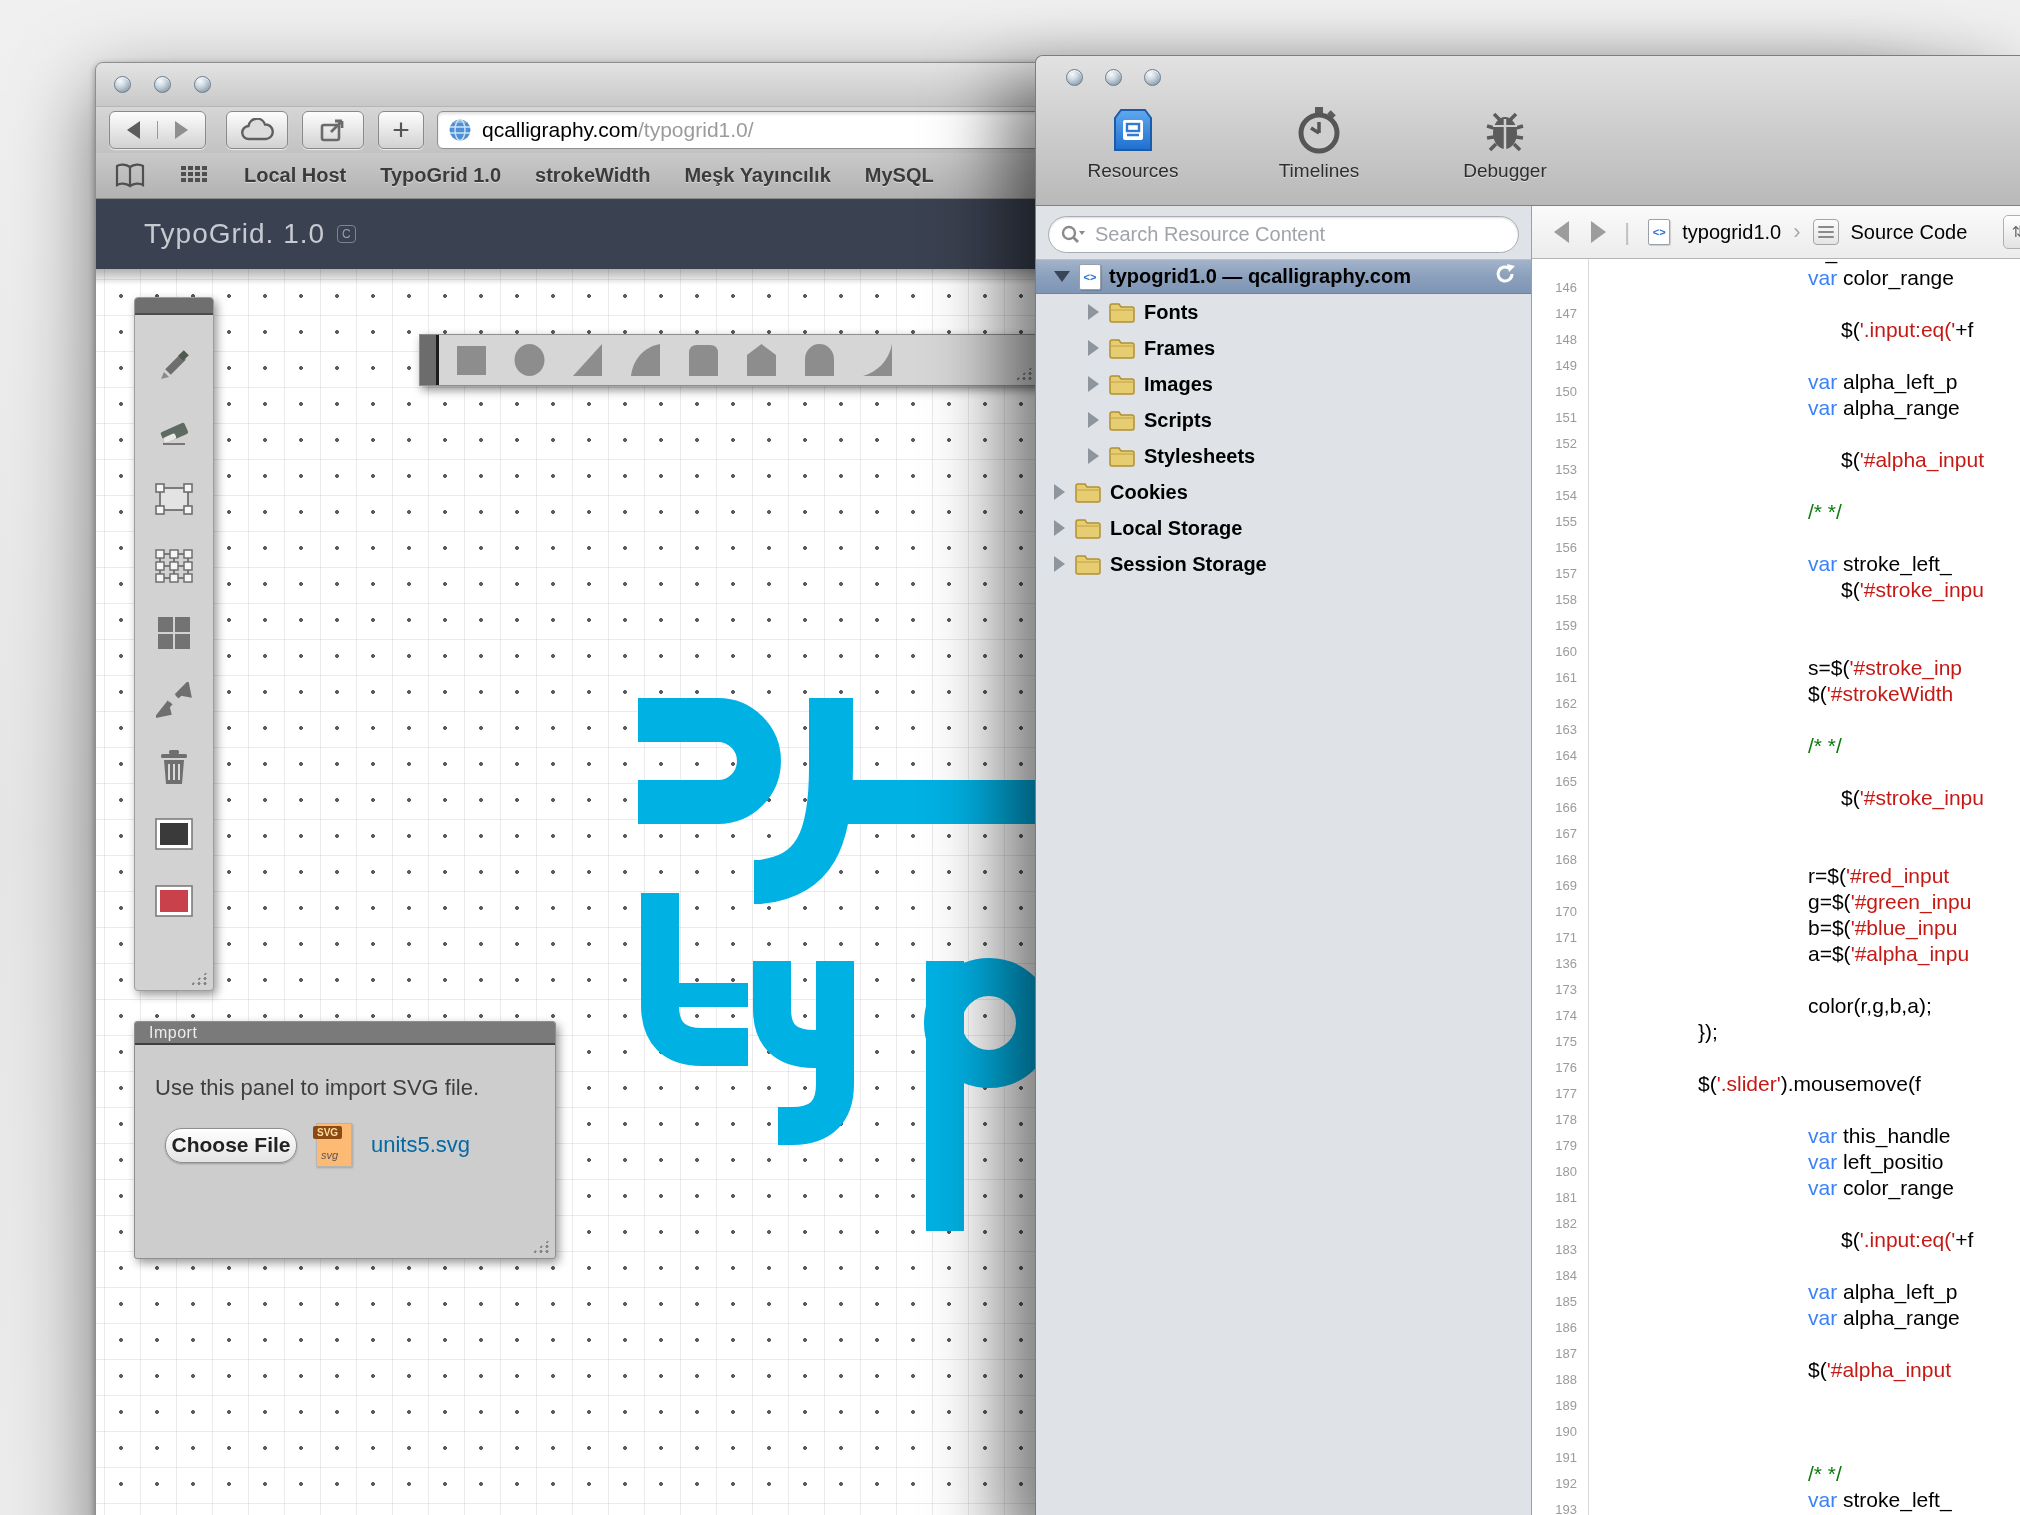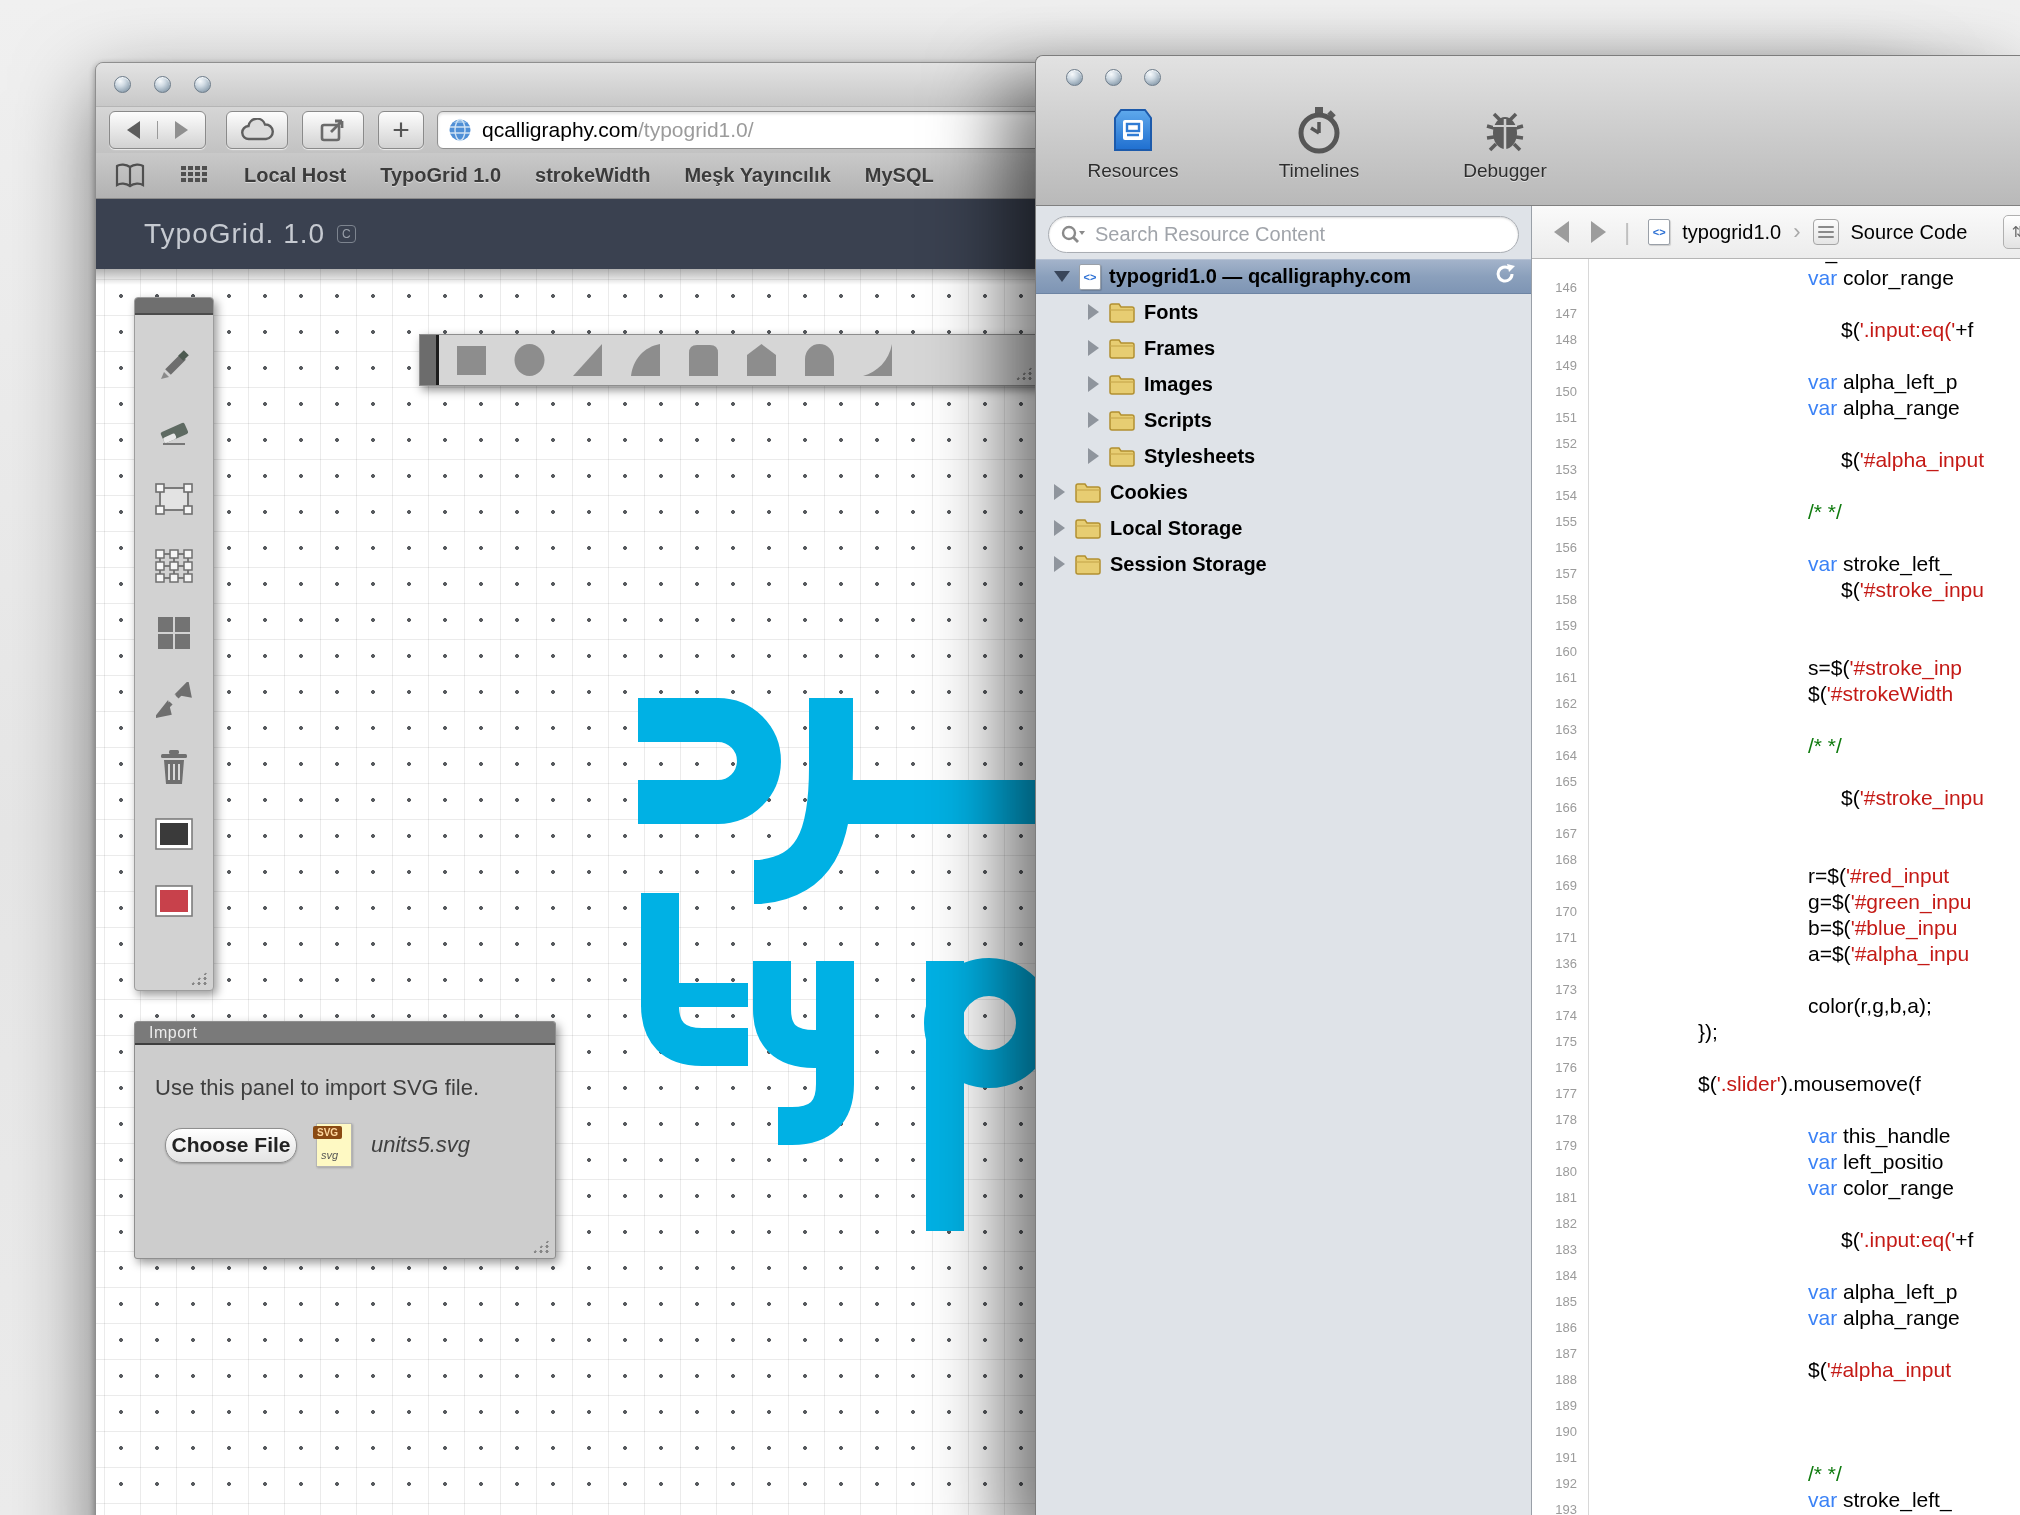--- a/index.html
+++ b/index.html
@@ -69,26 +69,26 @@
 
   #import-panel{position:absolute;left:38px;top:752px;width:422px;height:238px;background:#cdcdcd;
     border:1px solid #8f8f8f;border-radius:3px;box-shadow:3px 4px 10px rgba(0,0,0,.4);}
   #import-panel .phead{height:23px;background:#7a7a7a;border-bottom:2px solid #3f3f3f;border-radius:2px 2px 0 0;
     display:flex;align-items:center;padding-left:14px;font-size:16px;color:#ececec;letter-spacing:.5px;}
   .import-text{margin:30px 0 0 20px;font-size:22px;color:#3f3f3f;}
   .import-row{margin:22px 0 0 30px;display:flex;align-items:center;gap:19px;}
   .choose-btn{width:132px;height:35px;border:1px solid #8f8f8f;border-radius:17px;
     background:linear-gradient(180deg,#ffffff,#e3e3e3);font-size:21px;font-weight:700;color:#222;
     display:flex;align-items:center;justify-content:center;box-shadow:0 1px 2px rgba(0,0,0,.25);}
-  .svg-file-icon{position:relative;width:36px;height:44px;background:#fef9c3;border:1px solid #b5b5b5;
+  .svg-file-icon{position:relative;width:36px;height:44px;background:#fdba74;border:1px solid #b5b5b5;
     box-shadow:1px 1px 2px rgba(0,0,0,.2);}
   .svg-file-icon .banner{position:absolute;left:-4px;top:2px;background:#8a4a12;color:#ffd9a0;
     font-size:10px;font-weight:700;padding:1px 4px;border-radius:2px;}
   .svg-file-icon .mini{position:absolute;left:4px;bottom:5px;font-size:11px;font-style:italic;color:#555;}
-  .file-name{font-size:22px;color:#404040;font-style:italic;}
+  .file-name{font-size:22px;color:#0369a1;}
 
   .artwork{position:absolute;left:0;top:0;pointer-events:none;}
 
   
   #inspector{position:absolute;left:1035px;top:55px;width:1000px;height:1475px;
     border-radius:8px 0 0 0;background:#c6c6c6;border:1px solid #7d7d7d;border-right:none;
     box-shadow:-32px 28px 75px rgba(0,0,0,.55);overflow:hidden;}
   .insp-top{height:150px;background:linear-gradient(180deg,#e2e2e2 0%,#cfcfcf 45%,#b9b9b9 100%);
     border-bottom:1px solid #808080;position:relative;}
   .insp-lights{position:absolute;left:30px;top:13px;display:flex;gap:22px;}

